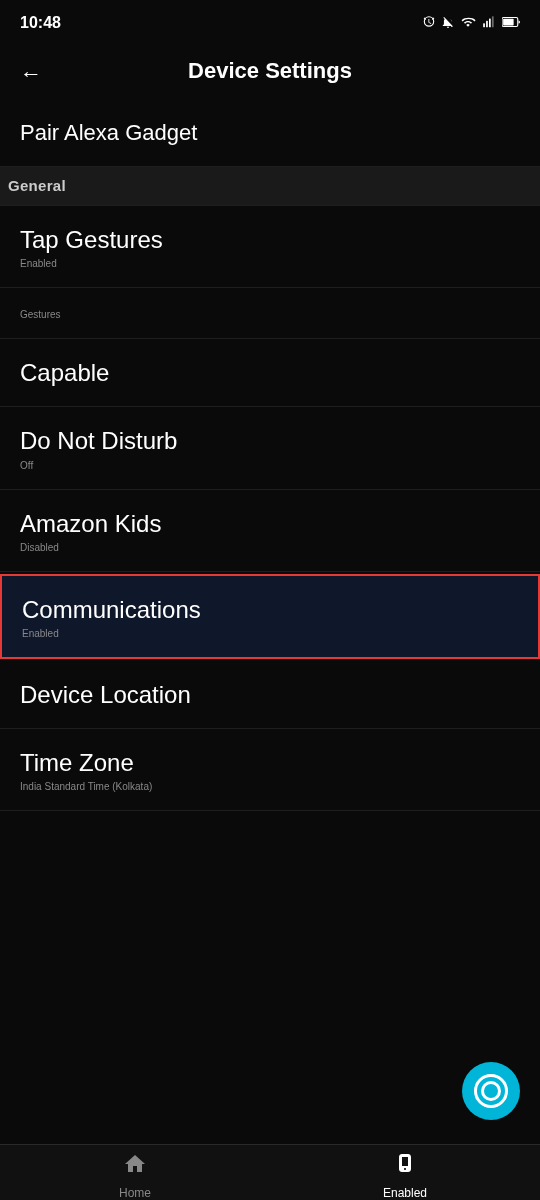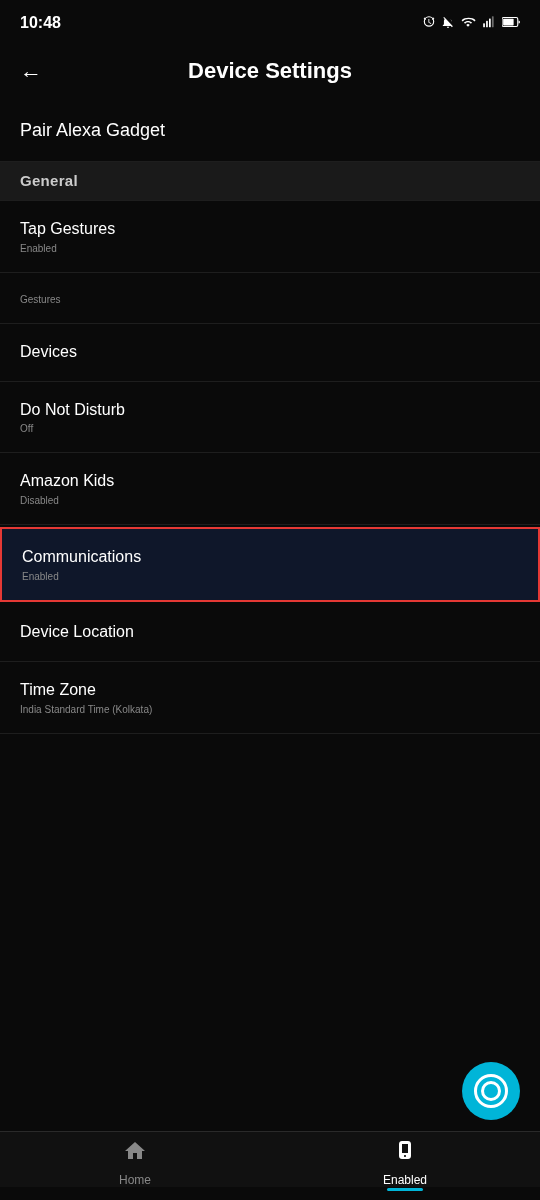--- a/index.html
+++ b/index.html
@@ -65,34 +65,34 @@
     }
 
     .list-item {
       padding: 18px 20px 18px 20px;
       border-bottom: 1px solid #1e1e1e;
       cursor: pointer;
       background-color: #0a0a0a;
     }
 
     .list-item-title {
-      font-size: 16px;
+      font-size: 24px;
       font-weight: 400;
       color: #ffffff;
       line-height: 1.3;
     }
     .list-item-subtitle {
       font-size: 10px;
       color: #888888;
       margin-top: 3px;
     }
 
     
     .section-header {
-      padding: 10px 20px;
+      padding: 10px 8px;
       background-color: #1a1a1a;
       border-bottom: 1px solid #1e1e1e;
     }
     .section-header-text {
       font-size: 15px;
       font-weight: 600;
       color: #cccccc;
       letter-spacing: 0.3px;
     }
 
@@ -130,21 +130,21 @@
     .alexa-ring {
       width: 20px;
       height: 20px;
       border-radius: 50%;
       border: 3px solid #ffffff;
     }
 
     
     .bottom-nav {
       position: fixed;
-      bottom: 13px;
+      bottom: 0;
       left: 0;
       width: 540px;
       height: 56px;
       background-color: #111111;
       display: flex;
       align-items: center;
       justify-content: space-around;
       border-top: 1px solid #2a2a2a;
     }
     .nav-item {
@@ -199,21 +199,21 @@
     .nav-item.active .icon-more svg {
       fill: #ffffff;
     }
 
     .pair-alexa-item {
       padding: 20px 20px;
       border-bottom: 1px solid #1e1e1e;
       cursor: pointer;
     }
     .pair-alexa-title {
-      font-size: 18px;
+      font-size: 22px;
       color: #ffffff;
       font-weight: 400;
     }
 
     
     .main-content {
       padding-bottom: 80px;
     }
   </style>
 </head>
@@ -278,21 +278,21 @@
 
   <div class="settings-list" id="settings-list">
   <div class="list-item">
         <div class="list-item-title">Tap Gestures</div>
         <div class="list-item-subtitle">Enabled</div>
       </div>
       <div class="list-item">
         <div class="list-item-subtitle">Gestures</div>
       </div>
       <div class="list-item">
-        <div class="list-item-title">Devices</div>
+        <div class="list-item-title">Capable</div>
       </div>
       <div class="list-item">
         <div class="list-item-title">Do Not Disturb</div>
         <div class="list-item-subtitle">Off</div>
       </div>
       <div class="list-item">
         <div class="list-item-title">Amazon Kids</div>
         <div class="list-item-subtitle">Disabled</div>
       </div>
       <div class="list-item highlighted">

